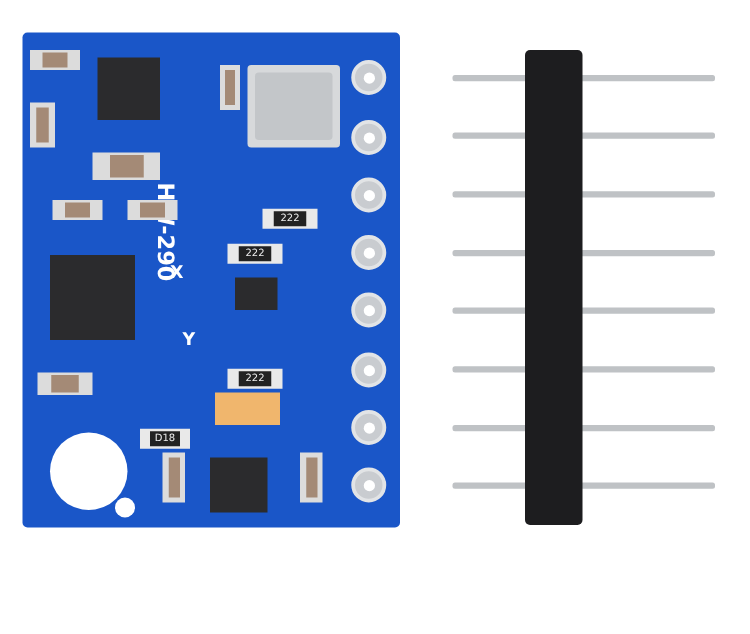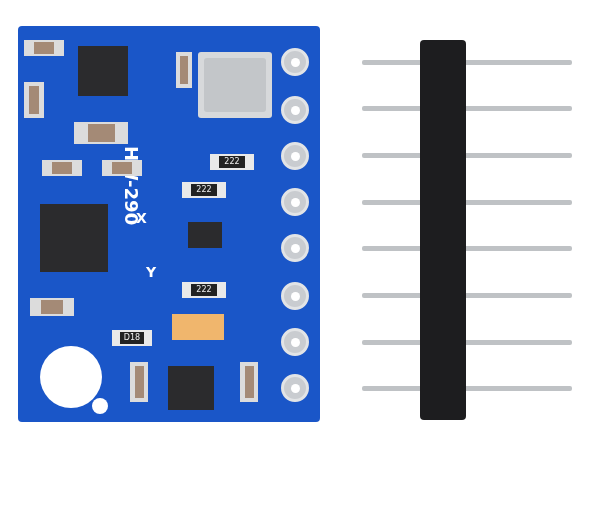--- a/index.html
+++ b/index.html
@@ -5,21 +5,21 @@
   body { margin:0; width:600px; height:507px; background:#ffffff; position:relative; overflow:hidden; font-family:"DejaVu Sans", sans-serif; }
   .board { position:absolute; left:18px; top:26px; width:302px; height:396px; background:#1a56c8; border-radius:4px; }
   .hole { position:absolute; left:22px; top:320px; width:62px; height:62px; border-radius:50%; background:#fff; }
   .hole-small { position:absolute; left:74px; top:372px; width:16px; height:16px; border-radius:50%; background:#fff; }
   .pad { position:absolute; left:263px; width:28px; height:28px; border-radius:50%; background:#c9ccd0; border:3px solid #e2e4e6; box-sizing:border-box; }
   .pad::after { content:""; position:absolute; left:7px; top:7px; width:9px; height:9px; border-radius:50%; background:#fff; }
   .chip { position:absolute; background:#2b2b2d; }
   .sensor { position:absolute; left:180px; top:26px; width:74px; height:66px; background:#d7d9db; border-radius:3px; }
   .sensor-inner { position:absolute; left:6px; top:6px; width:62px; height:54px; background:#c3c6c9; border-radius:3px; }
   .label { position:absolute; color:#fff; font-weight:bold; }
-  .res { position:absolute; background:#e9e9e9; }
+  .res { position:absolute; background:#e9e9e9;margin-top:13px; }
   .res span { position:absolute; left:20%; top:15%; width:60%; height:70%; background:#222; color:#eee; font-size:8px; display:flex; align-items:center; justify-content:center; }
   .cap { position:absolute; background:#dcdcdc; }
   .cap::after { content:""; position:absolute; left:25%; top:10%; width:50%; height:80%; background:#a48a76; }
   .tant { position:absolute; left:172px; top:316px; width:52px; height:26px; background:#f0b66d; }
   .header-block { position:absolute; left:420px; width:46px; background:#1d1d1f; }
   .pin { position:absolute; left:362px; width:210px; height:5px; background:#bfc2c5; border-radius:2px; }
 </style>
 </head>
 <body>
 

